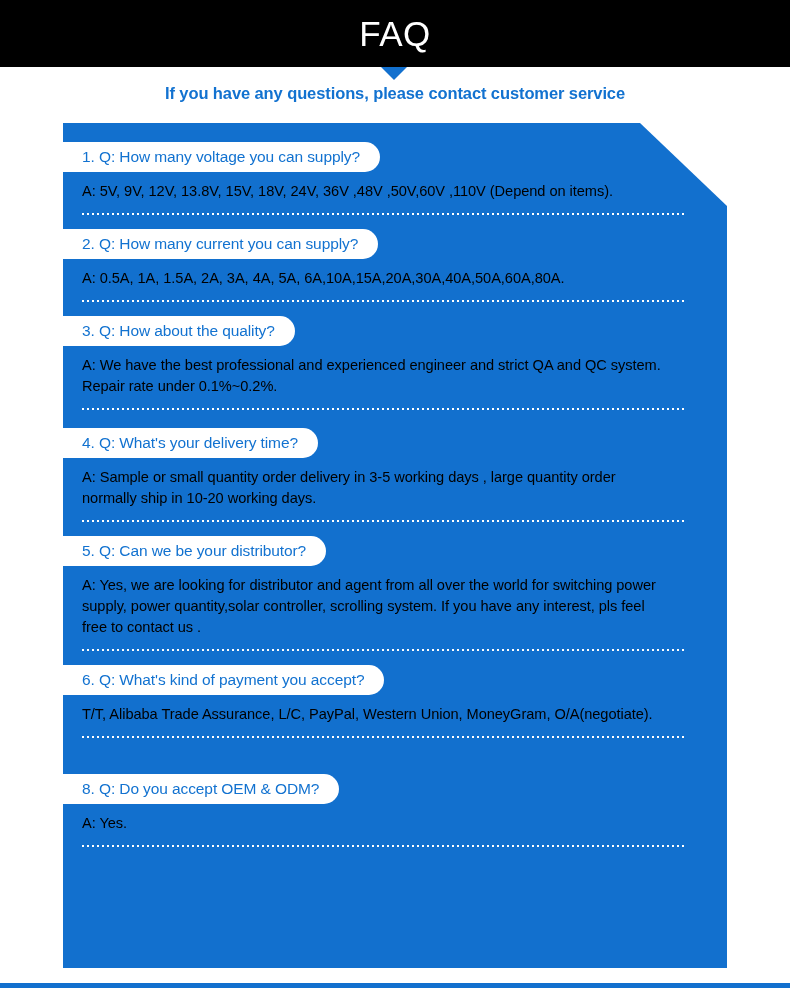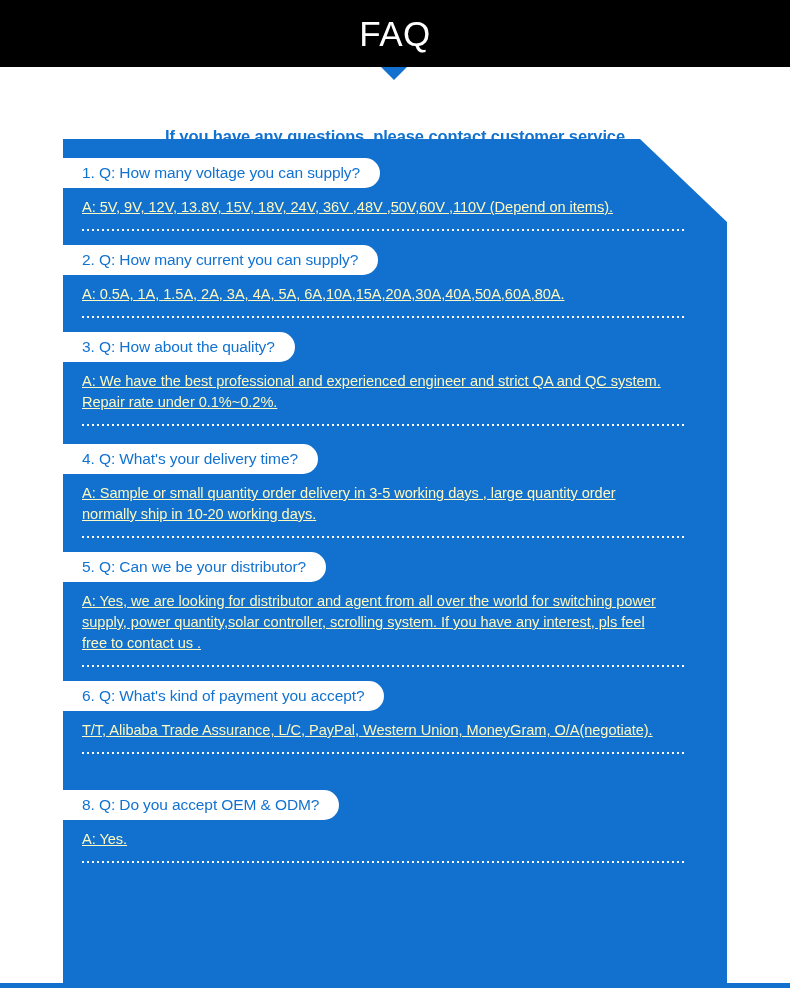--- a/index.html
+++ b/index.html
@@ -31,26 +31,25 @@
     border-right:13px solid transparent;
     border-top:13px solid #1270ce;
   }
   .subtitle {
     position:absolute; left:0; top:84px; width:790px;
     text-align:center;
     color:#1272d0;
     font-size:16.5px;
     font-weight:600;
     letter-spacing:-0.1px;
-    margin-top:43px;
   }
 
   
   .panel {
-    position:absolute; left:63px; top:139px;
+    position:absolute; left:63px; top:123px;
     width:664px; height:845px;
     background:#1270ce;
     -webkit-clip-path: polygon(0 0, 577px 0, 664px 83px, 664px 845px, 0 845px);
     clip-path: polygon(0 0, 577px 0, 664px 83px, 664px 845px, 0 845px);
     padding-top:19px;
   }
 
   .faq-item { position:relative; }
 
   .q-pill {
@@ -62,27 +61,26 @@
     letter-spacing:-0.1px;
     height:30px;
     line-height:30px;
     padding:0 20px 0 19px;
     border-top-right-radius:15px;
     border-bottom-right-radius:15px;
     white-space:nowrap;
   }
 
   .answer {
-    color:#fef9c3;
+    color:#000000;
     font-size:14.6px;
     line-height:21px;
     letter-spacing:-0.05px;
     padding:9px 19px 0 19px;
     max-width:628px;
-    text-decoration:underline;
   }
 
   .dots {
     height:2px;
     margin:11px 0 0 19px;
     width:603px;
     background-image: linear-gradient(to right, #ffffff 0px, #ffffff 2px, transparent 2px, transparent 5px);
     background-size:5px 2px;
     background-repeat:repeat-x;
   }

